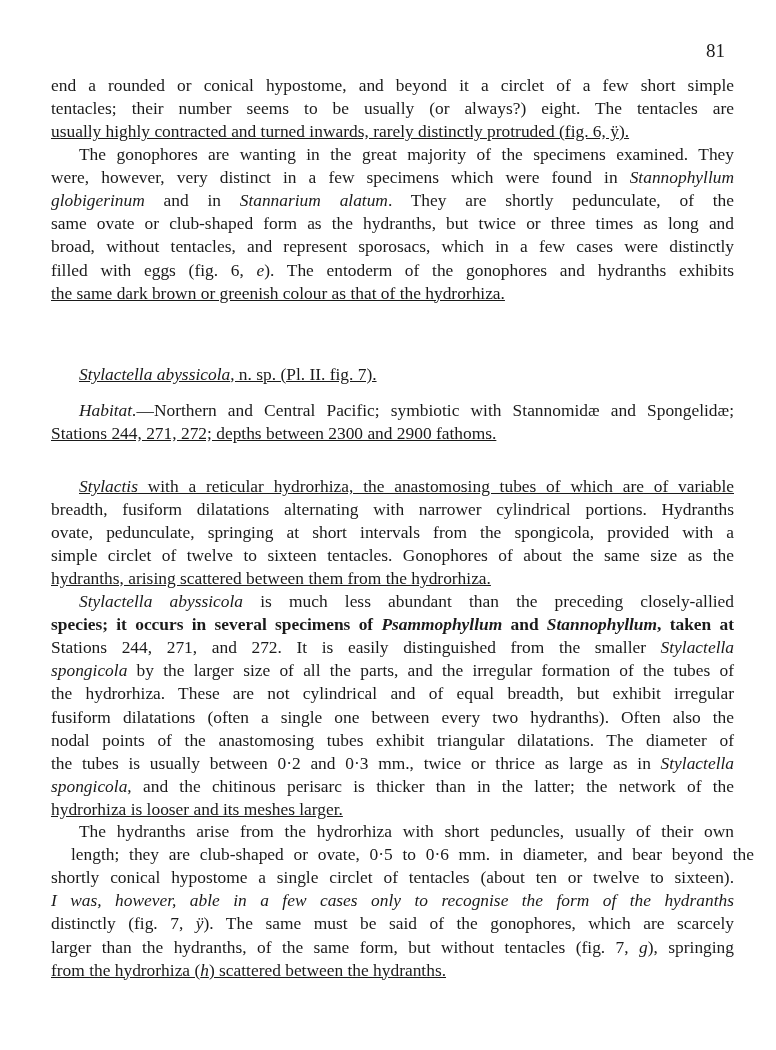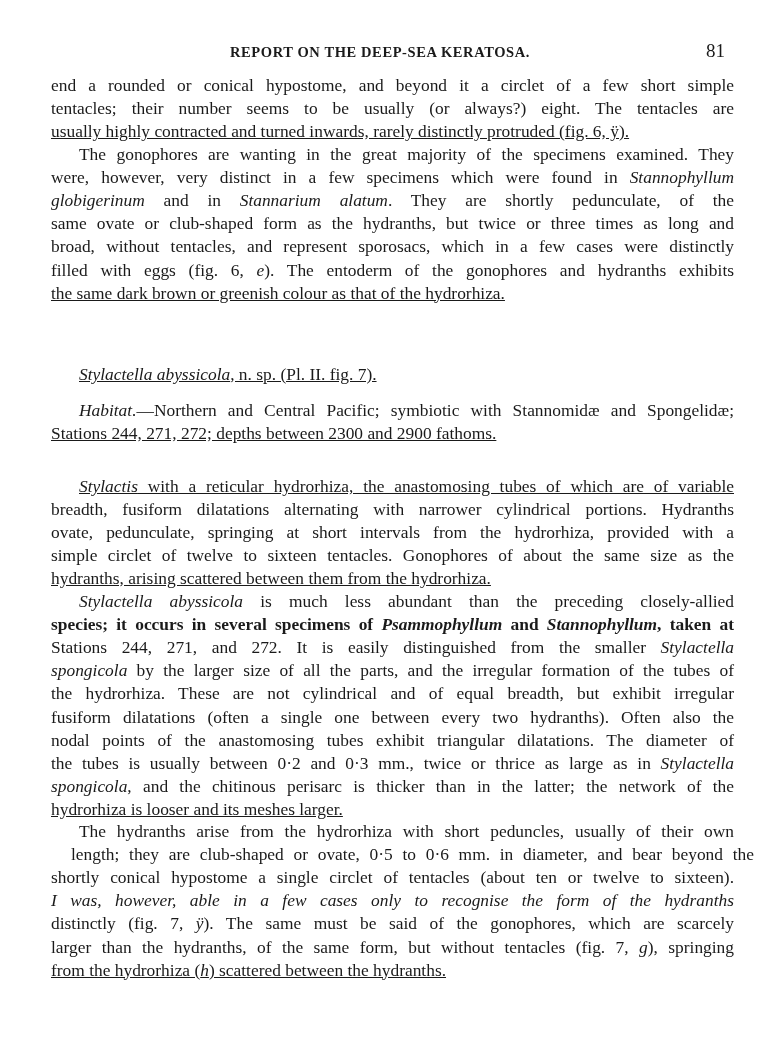--- a/index.html
+++ b/index.html
@@ -12,21 +12,20 @@
   .line { position: absolute; left: 51px; width: 683px; font-size: 17.4px; line-height: 22px;
           white-space: nowrap; text-align: justify; text-align-last: justify; }
   .line.last { text-align-last: left; text-decoration: underline; }
   .line.indent { left: 79px; width: 655px; }
   .line i { font-style: italic; }
 </style>
 </head>
 <body>
 
 <div class="header">
-  <span class="running-title">REPORT ON THE DEEP-SEA KERATOSA.</span>
   <span class="page-number">81</span>
 </div>
 
 <div id="body-text">
     <div>
       <div class="line" style="top: 74px;">end a rounded or conical hypostome, and beyond it a circlet of a few short simple</div>
       <div class="line" style="top: 97.1px;">tentacles; their number seems to be usually (or always?) eight.  The tentacles are</div>
       <div class="line last" style="top: 120.2px;">usually highly contracted and turned inwards, rarely distinctly protruded (fig. 6, ÿ).</div>
     </div>
     <div>
@@ -41,21 +40,21 @@
     <div>
       <div class="line indent last" style="top: 363px;"><i>Stylactella abyssicola</i>, n. sp. (Pl. II. fig. 7).</div>
     </div>
     <div>
       <div class="line indent" style="top: 399px;"><i>Habitat.</i>—Northern and Central Pacific; symbiotic with Stannomidæ and Spongelidæ;</div>
       <div class="line last" style="top: 422.1px;">Stations 244, 271, 272; depths between 2300 and 2900 fathoms.</div>
     </div>
     <div>
       <div class="line indent" style="top: 475px; text-decoration: underline;"><i>Stylactis</i> with a reticular hydrorhiza, the anastomosing tubes of which are of variable</div>
       <div class="line" style="top: 498.1px;">breadth, fusiform dilatations alternating with narrower cylindrical portions.  Hydranths</div>
-      <div class="line" style="top: 521.2px;">ovate, pedunculate, springing at short intervals from the hydrorhiza, provided with a</div>
+      <div class="line" style="top: 521.2px;">ovate, pedunculate, springing at short intervals from the spongicola, provided with a</div>
       <div class="line" style="top: 544.3px;">simple circlet of twelve to sixteen tentacles.  Gonophores of about the same size as the</div>
       <div class="line last" style="top: 567.4px;">hydranths, arising scattered between them from the hydrorhiza.</div>
     </div>
     <div>
       <div class="line indent" style="top: 590px;"><i>Stylactella abyssicola</i> is much less abundant than the preceding closely-allied</div>
       <div class="line" style="top: 613.1px; font-weight: bold;">species; it occurs in several specimens of <i>Psammophyllum</i> and <i>Stannophyllum</i>, taken at</div>
       <div class="line" style="top: 636.2px;">Stations 244, 271, and 272.  It is easily distinguished from the smaller <i>Stylactella</i></div>
       <div class="line" style="top: 659.3px;"><i>spongicola</i> by the larger size of all the parts, and the irregular formation of the tubes of</div>
       <div class="line" style="top: 682.4px;">the hydrorhiza.  These are not cylindrical and of equal breadth, but exhibit irregular</div>
       <div class="line" style="top: 705.5px;">fusiform dilatations (often a single one between every two hydranths).  Often also the</div>

